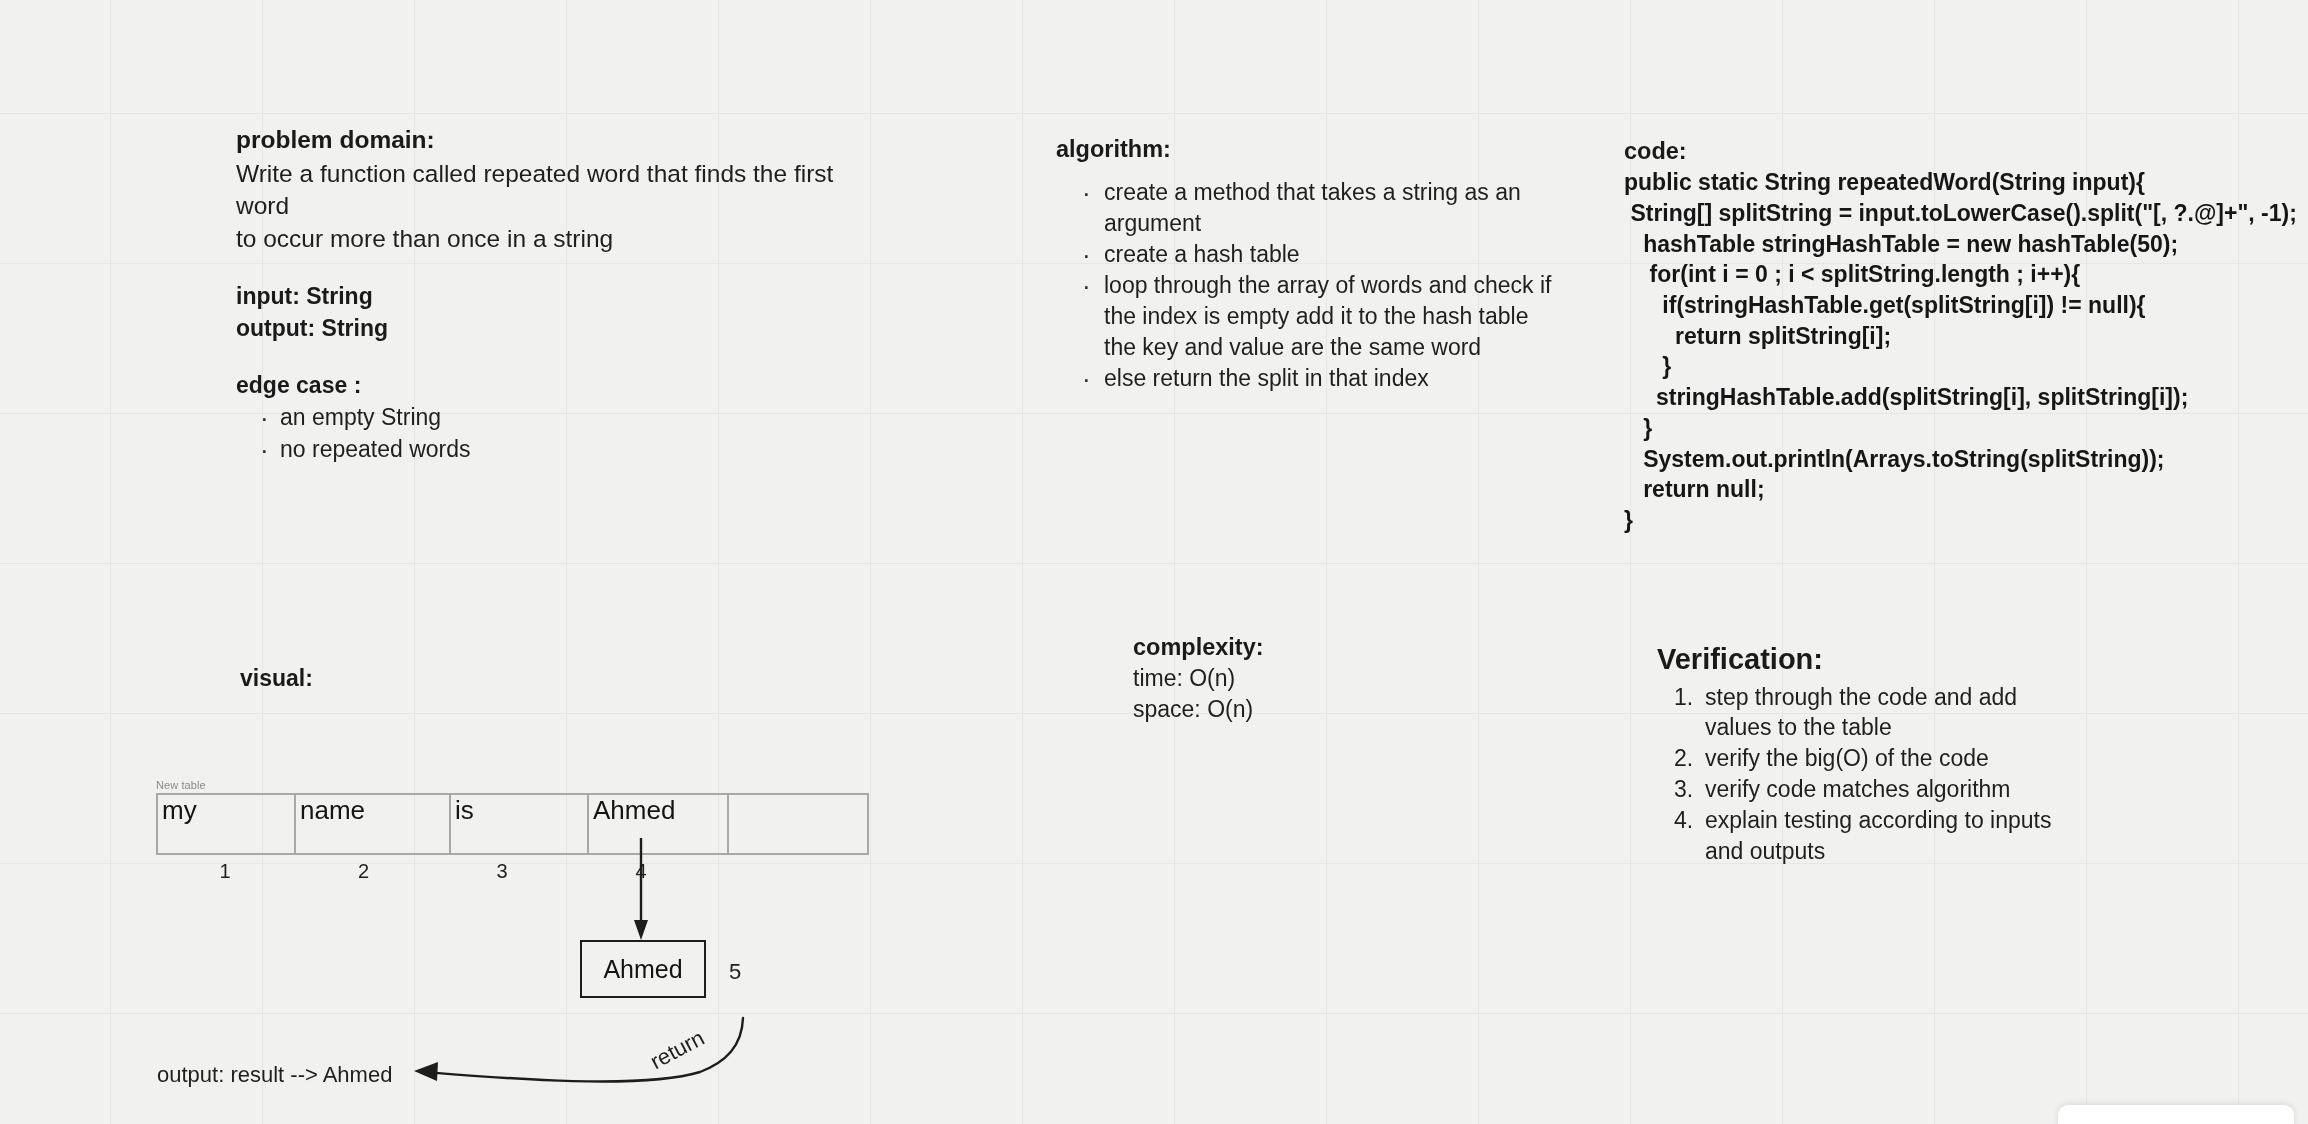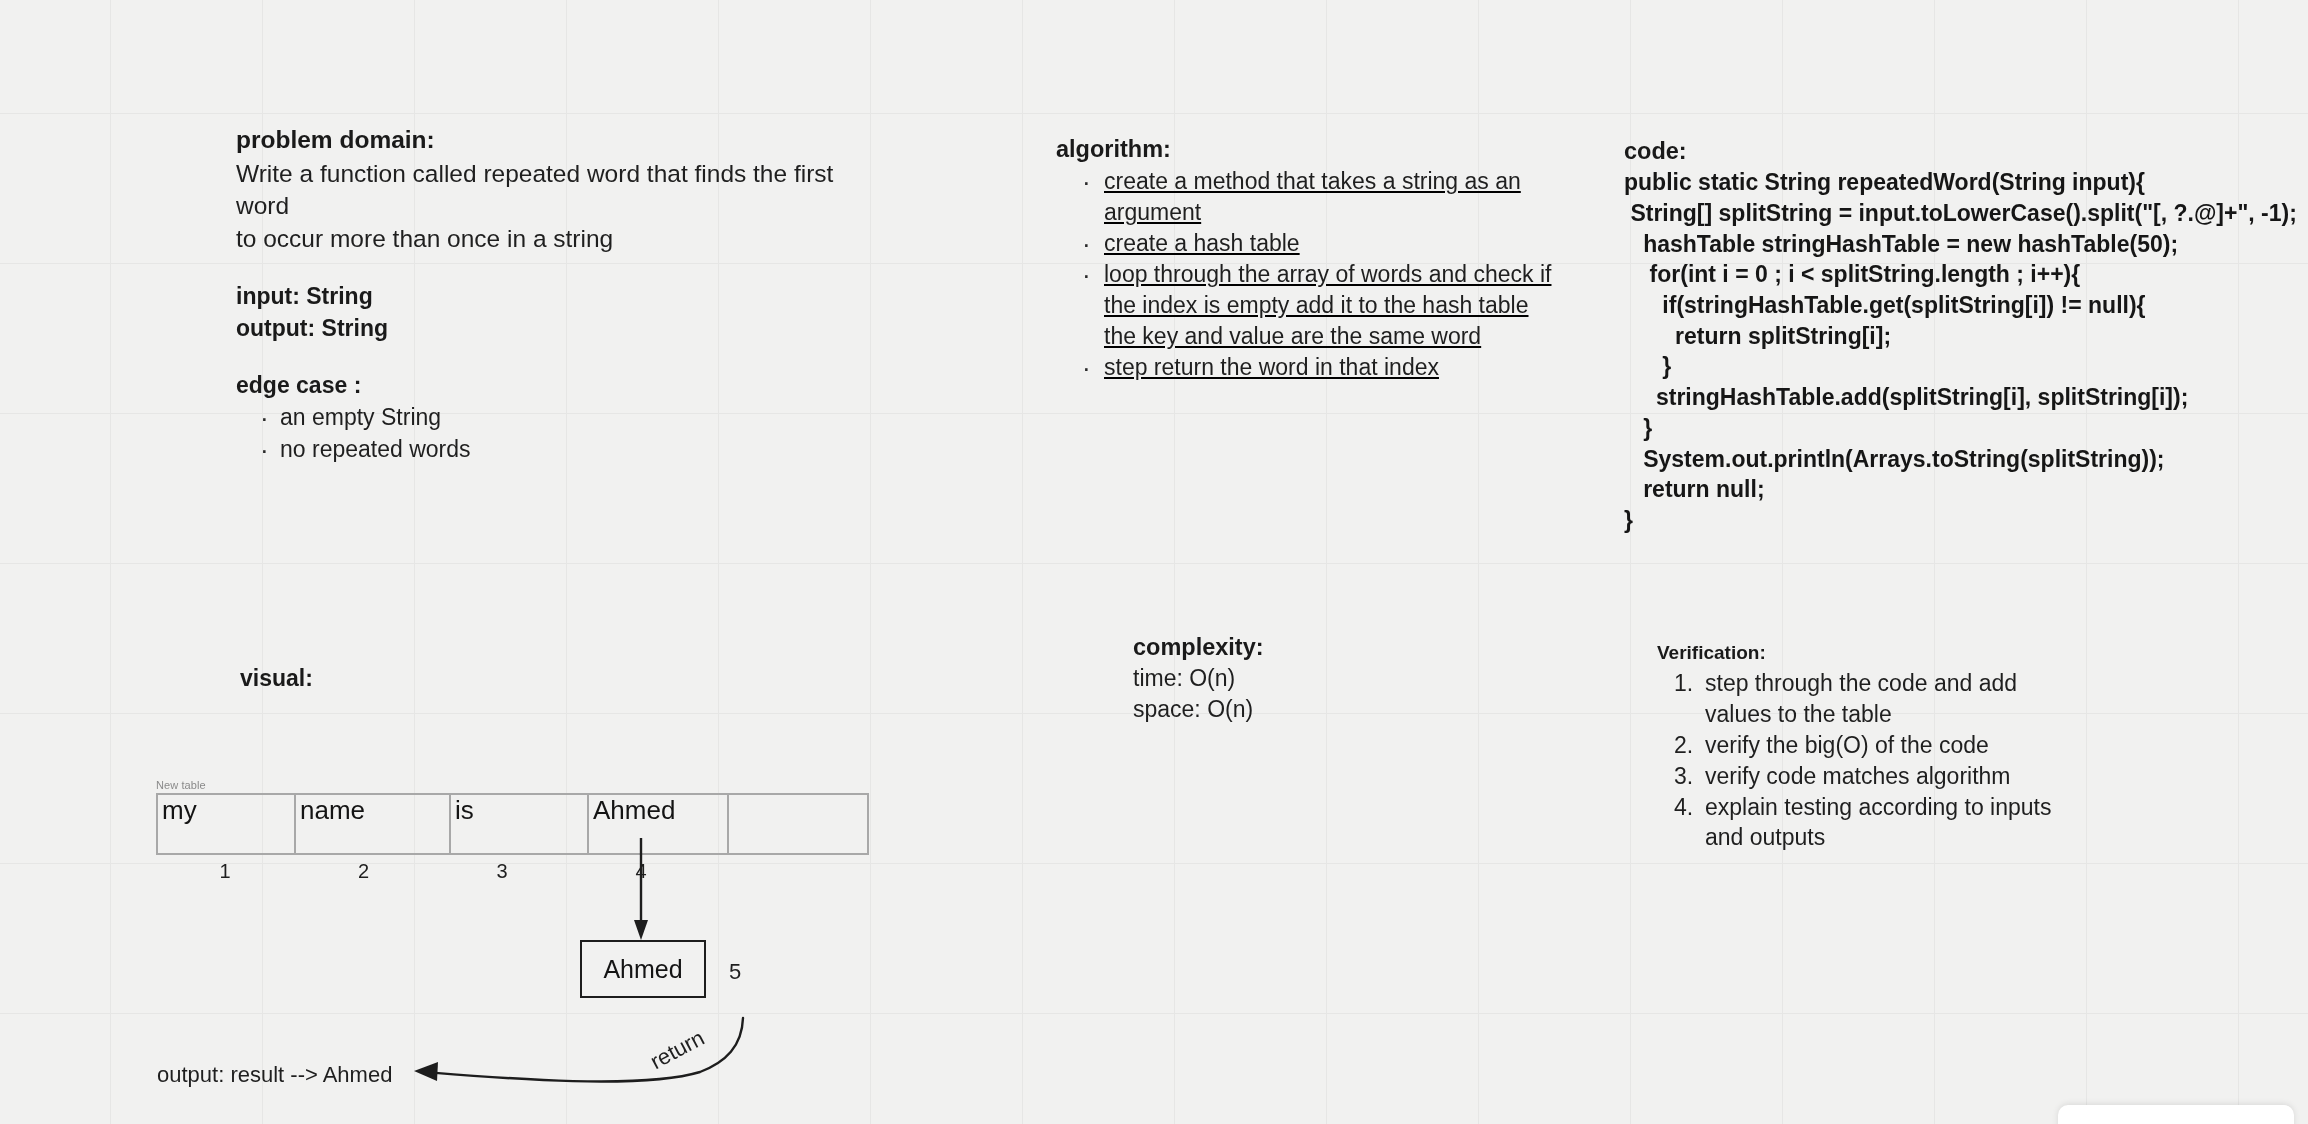--- a/index.html
+++ b/index.html
@@ -61,21 +61,21 @@
     left: 24px;
     top: -1px;
     font-size: 26px;
     color: #2a2a2a;
   }
   #io-block ul.bul { margin-top: 3px; }
 
   
   #algorithm { left: 1056px; top: 136px; width: 500px; }
   #algorithm .hd { font-size: 23.5px; }
-  #algorithm ul.bul { margin-top: 3px; text-decoration: underline; }
+  #algorithm ul.bul { margin-top: 14px; }
   #algorithm ul.bul > li { font-size: 23px; line-height: 1.345; padding-left: 48px; }
   #algorithm ul.bul > li::before { left: 26px; }
 
   
   #code { left: 1624px; top: 136px; width: 700px; }
   #code .hd { font-size: 23.5px; line-height: 1.33; }
   #code .cl {
     font-size: 23px;
     font-weight: bold;
     line-height: 1.335;
@@ -86,21 +86,21 @@
   
   #visual-label { left: 240px; top: 665px; font-size: 23px; font-weight: bold; color: #1a1a1a; }
 
   
   #complexity { left: 1133px; top: 632px; }
   #complexity .hd { font-size: 23.5px; line-height: 1.33; text-align: center; }
   #complexity .ln { font-size: 23px; line-height: 1.33; color: #1f1f1f; }
 
   
   #verification { left: 1657px; top: 640px; width: 420px; }
-  #verification .hd { font-size: 19px; line-height: 1.33; }
+  #verification .hd { font-size: 29px; line-height: 1.33; }
   ol.num { counter-reset: vstep; margin-top: 3px; }
   ol.num > li {
     position: relative;
     counter-increment: vstep;
     font-size: 23px;
     line-height: 1.34;
     color: #1f1f1f;
     padding-left: 48px;
   }
   ol.num > li::before {
@@ -211,21 +211,21 @@
       <div>to occur more than once in a string</div>
     </div>
   </div>
 
   <div class="blk" id="algorithm">
     <div class="hd">algorithm:</div>
     <ul class="bul">
       <li>create a method that takes a string as an argument</li>
       <li>create a hash table</li>
       <li>loop through the array of words and check if the index is empty add it to the hash table the key and value are the same word</li>
-      <li> step return the word in that index</li>
+      <li> else return the split in that index</li>
     </ul>
   </div>
 
   <div class="blk" id="code">
     <div class="hd">code:</div>
     <div class="cl">public static String repeatedWord(String input){</div>
     <div class="cl"> String[] splitString = input.toLowerCase().split("[, ?.@]+", -1);</div>
     <div class="cl">   hashTable stringHashTable = new hashTable(50);</div>
     <div class="cl">    for(int i = 0 ; i &lt; splitString.length ; i++){</div>
     <div class="cl">      if(stringHashTable.get(splitString[i]) != null){</div>

